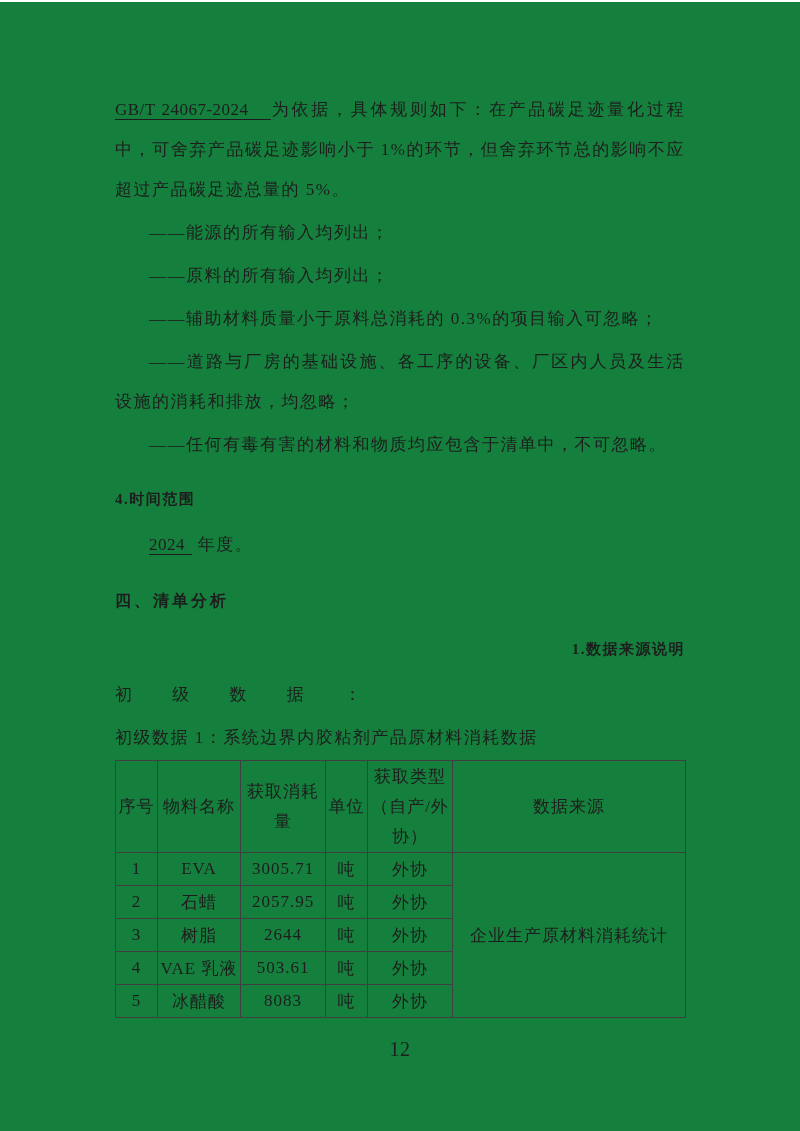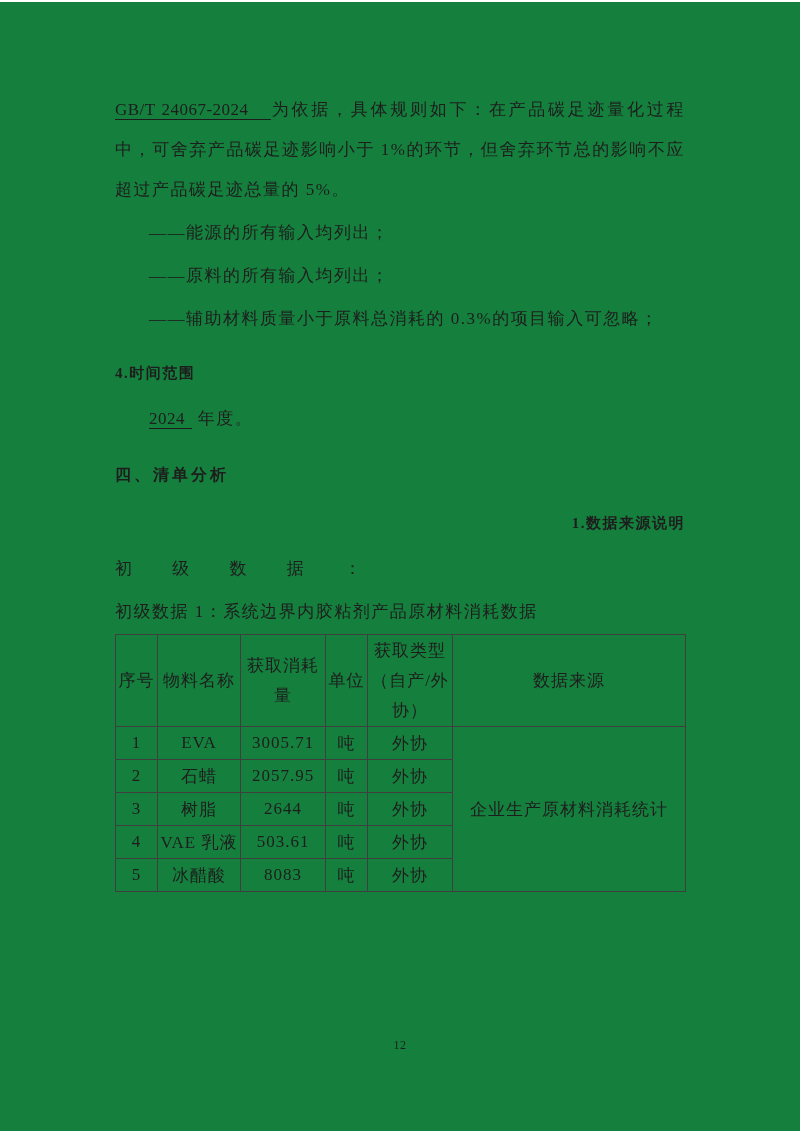--- a/index.html
+++ b/index.html
@@ -76,36 +76,38 @@
     letter-spacing: 1px;
   }
   td.num { font-size: 17px; letter-spacing: 0.5px; }
   td.source-cell { font-size: 17px; letter-spacing: 1.5px; }
   .page-number {
     position: absolute;
     top: 1036px;
     left: 0;
     right: 0;
     text-align: center;
-    font-size: 12px;
+    font-size: 20px;
     letter-spacing: 0.5px;
   }
 </style>
 </head>
 <body>
 
 <div class="page">
 
   <p class="para justify">
     <span class="u">GB/T 24067-2024</span><span>为依据，具体规则如下：在产品碳足迹量化过程中，可舍弃产品碳足迹影响小于 1%的环节，但舍弃环节总的影响不应超过产品碳足迹总量的 5%。</span>
   </p>
 
   <p class="para justify indent">——能源的所有输入均列出；</p>
   <p class="para justify indent">——原料的所有输入均列出；</p>
   <p class="para justify indent">——辅助材料质量小于原料总消耗的 0.3%的项目输入可忽略；</p>
+  <p class="para justify indent">——道路与厂房的基础设施、各工序的设备、厂区内人员及生活设施的消耗和排放，均忽略；</p>
+  <p class="para justify indent">——任何有毒有害的材料和物质均应包含于清单中，不可忽略。</p>
 
   <h3 class="h-sub">4.时间范围</h3>
 
   <p class="para indent">
     <span class="u u-short">2024</span><span> 年度。</span>
   </p>
 
   <h2 class="h-sec">四、清单分析</h2>
 
   <h3 class="h-sub h-sub2">1.数据来源说明</h3>

